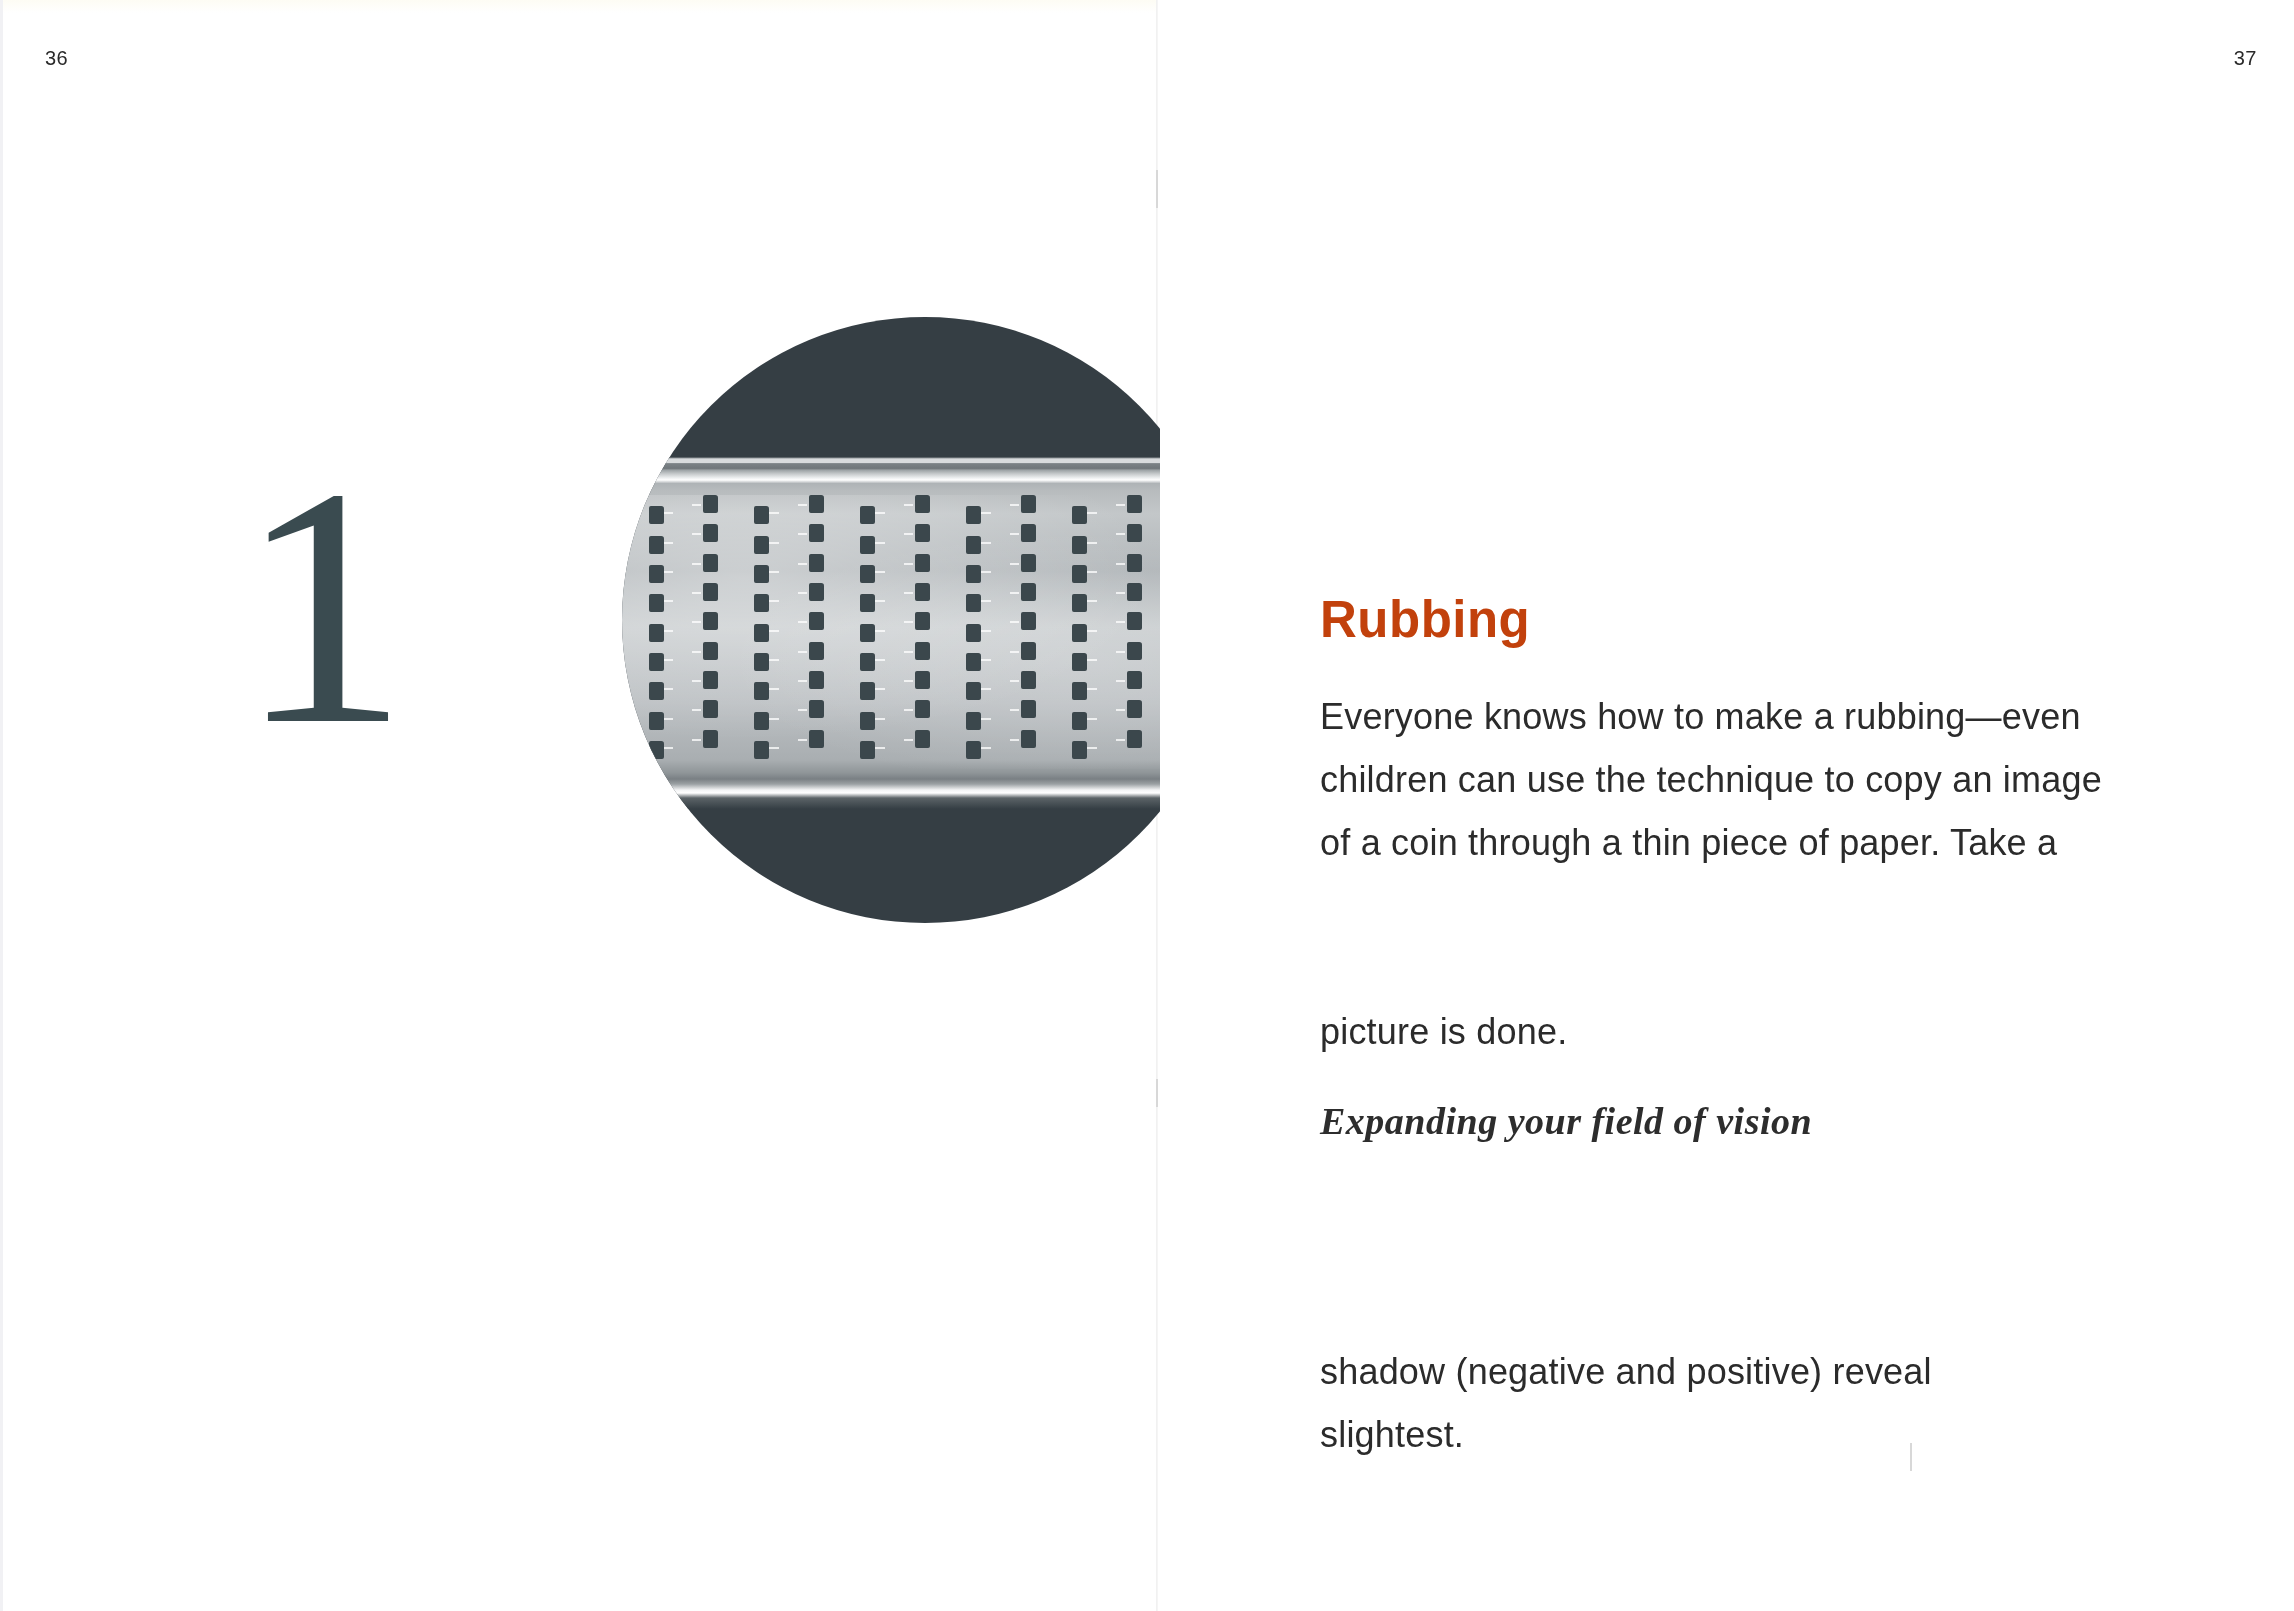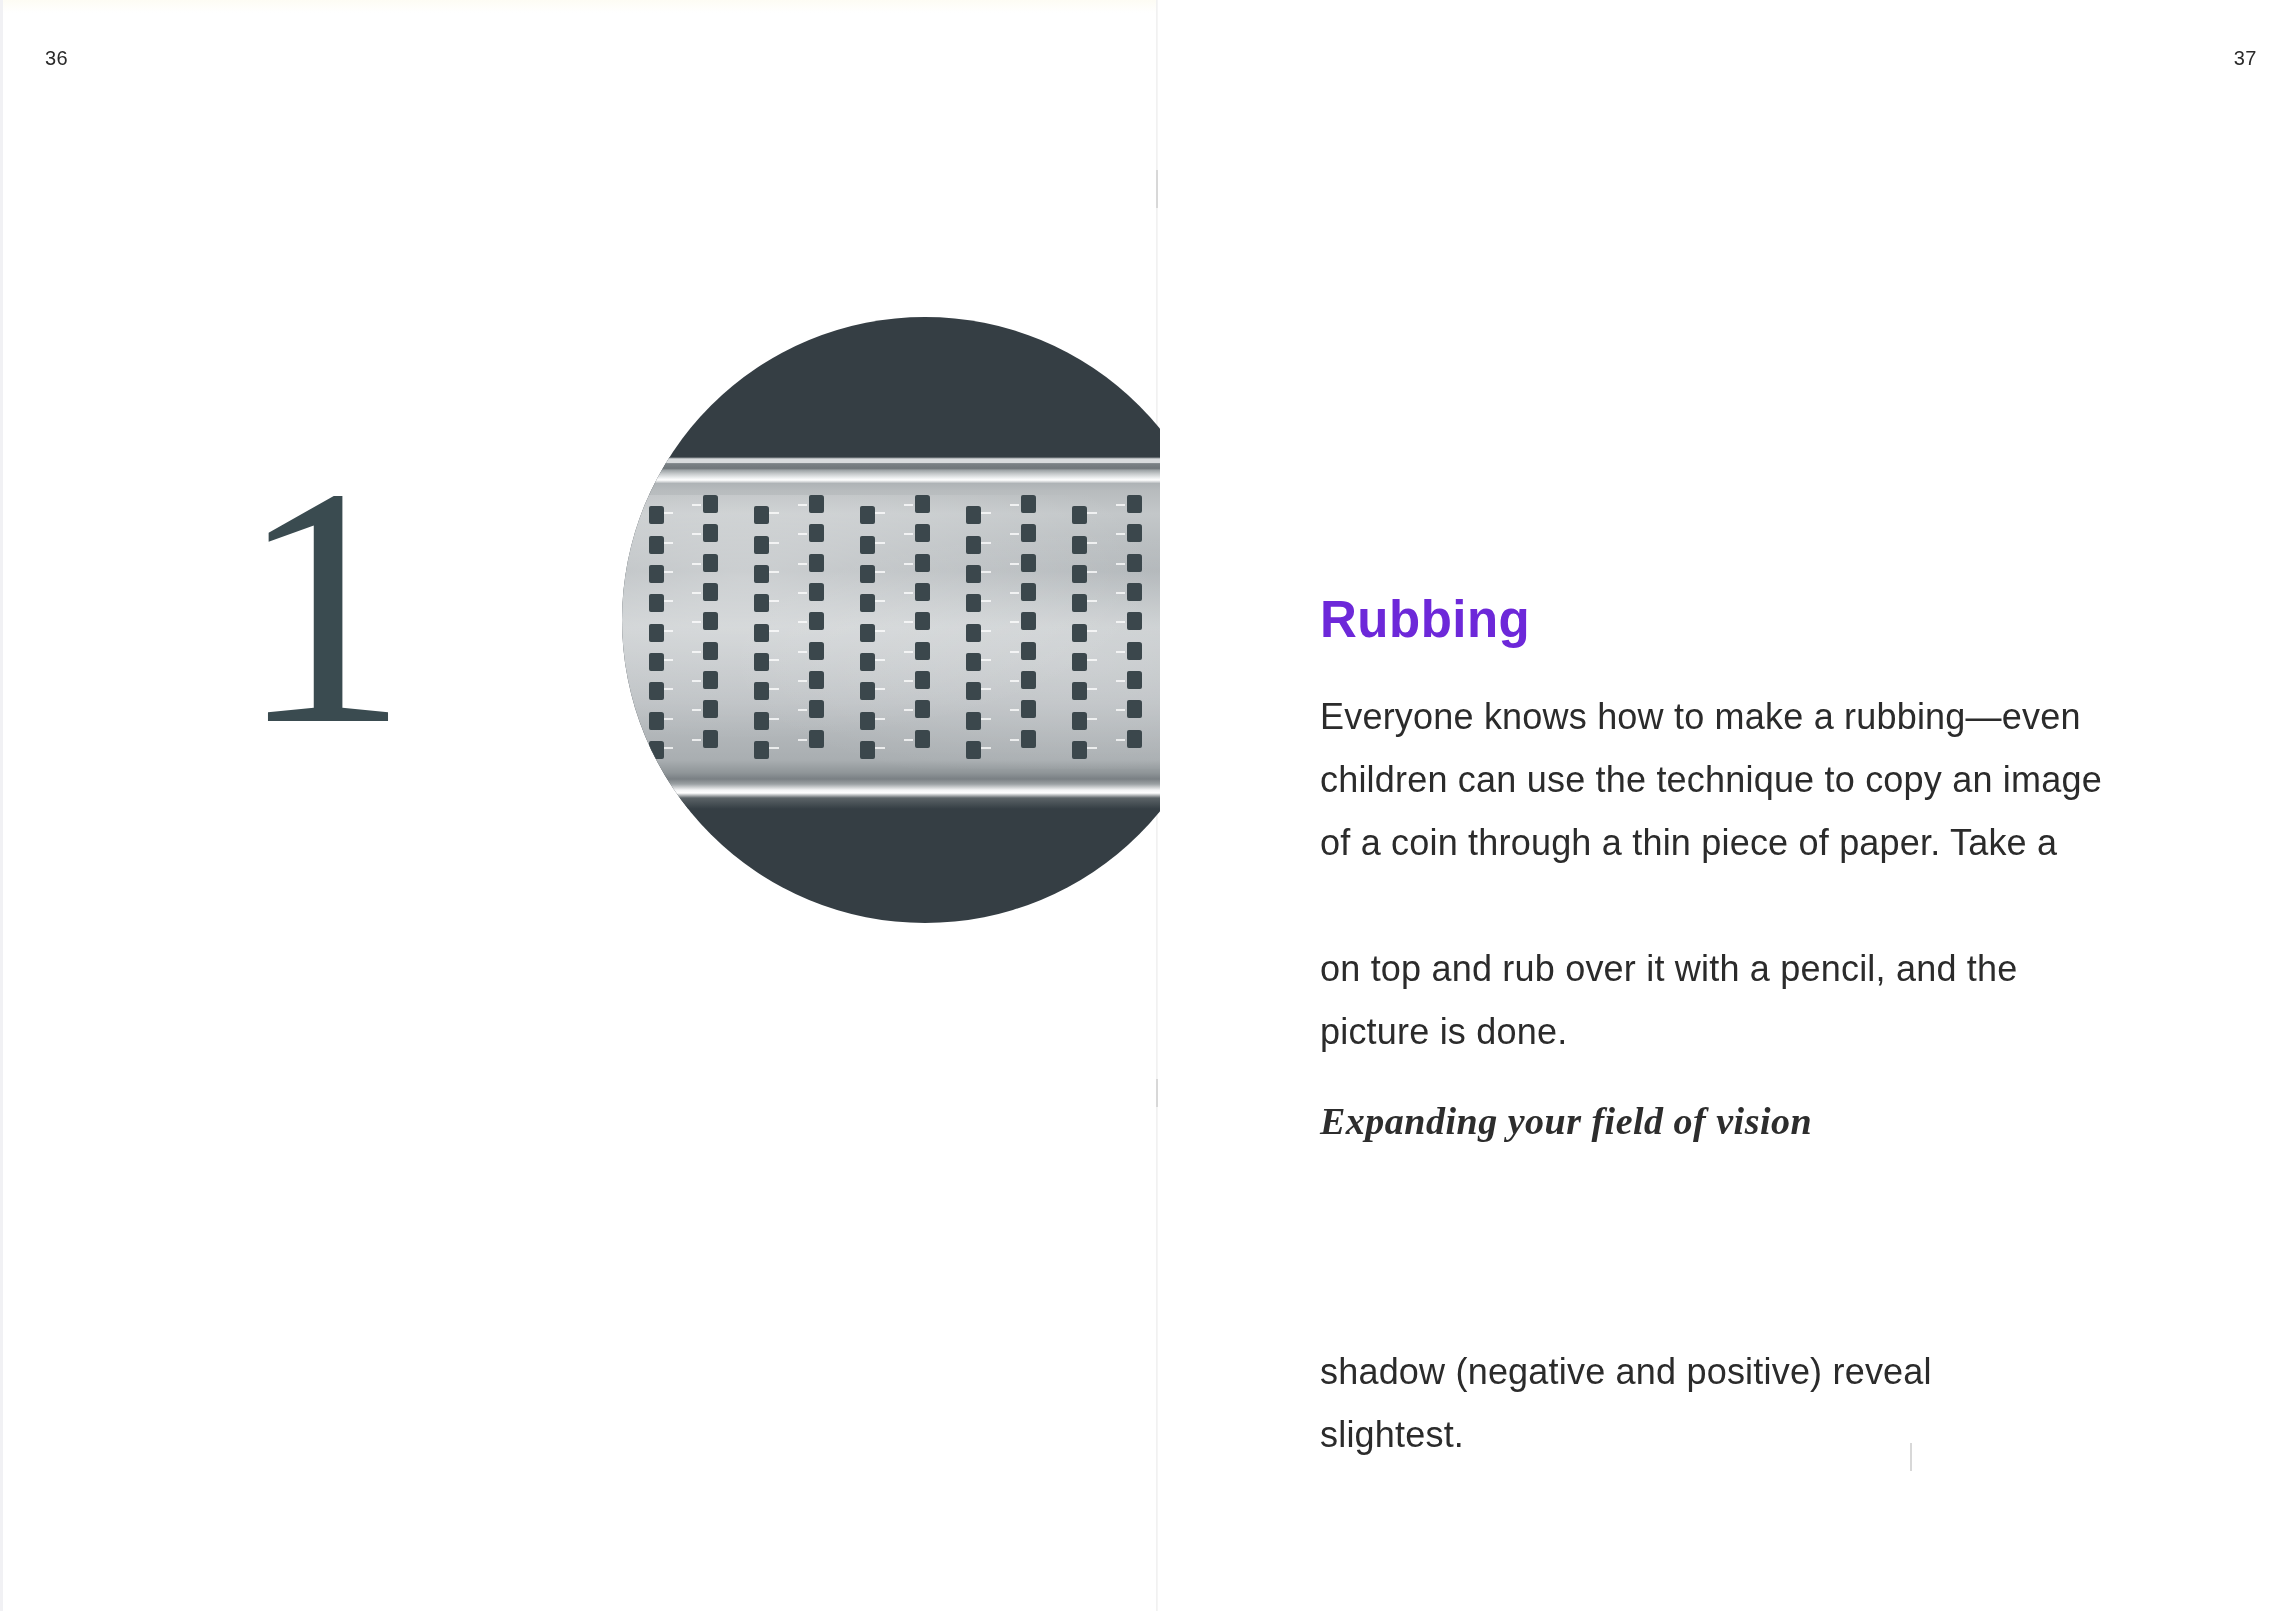--- a/index.html
+++ b/index.html
@@ -145,21 +145,21 @@
     .text-block {
       position: absolute;
       left: 1320px;
       top: 582px;
       width: 899px;
     }
     .section-title {
       font-family: "Liberation Sans", sans-serif;
       font-weight: bold;
       font-size: 51px;
-      color: #6d28d9;
+      color: #c2410c;
       margin: 0 0 26.5px 0;
       line-height: 76px;
       letter-spacing: 0.5px;
     }
     .body-para {
       font-family: "Liberation Sans", sans-serif;
       font-size: 36px;
       line-height: 63px;
       color: #2b2b2b;
       margin: 0;
@@ -296,21 +296,21 @@
     </div>
   </div>
 
   <div class="text-block">
     <h1 class="section-title">Rubbing</h1>
     <p class="body-para">
       <span>Everyone knows how to make a rubbing—even</span><br>
       <span>children can use the technique to copy an image</span><br>
       <span>of a coin through a thin piece of paper. Take a</span><br>
       <br>
-      <span>on top and rub over it with a pencil, and the</span><br>
+      <br>
       <span>picture is done.</span>
     </p>
     <h2 class="sub-heading">Expanding your field of vision</h2>
     <p class="body-para">
       <br>
       <br>
       <br>
       <span>shadow (negative and positive) reveal</span><br>
       <span>slightest.</span>
     </p>

